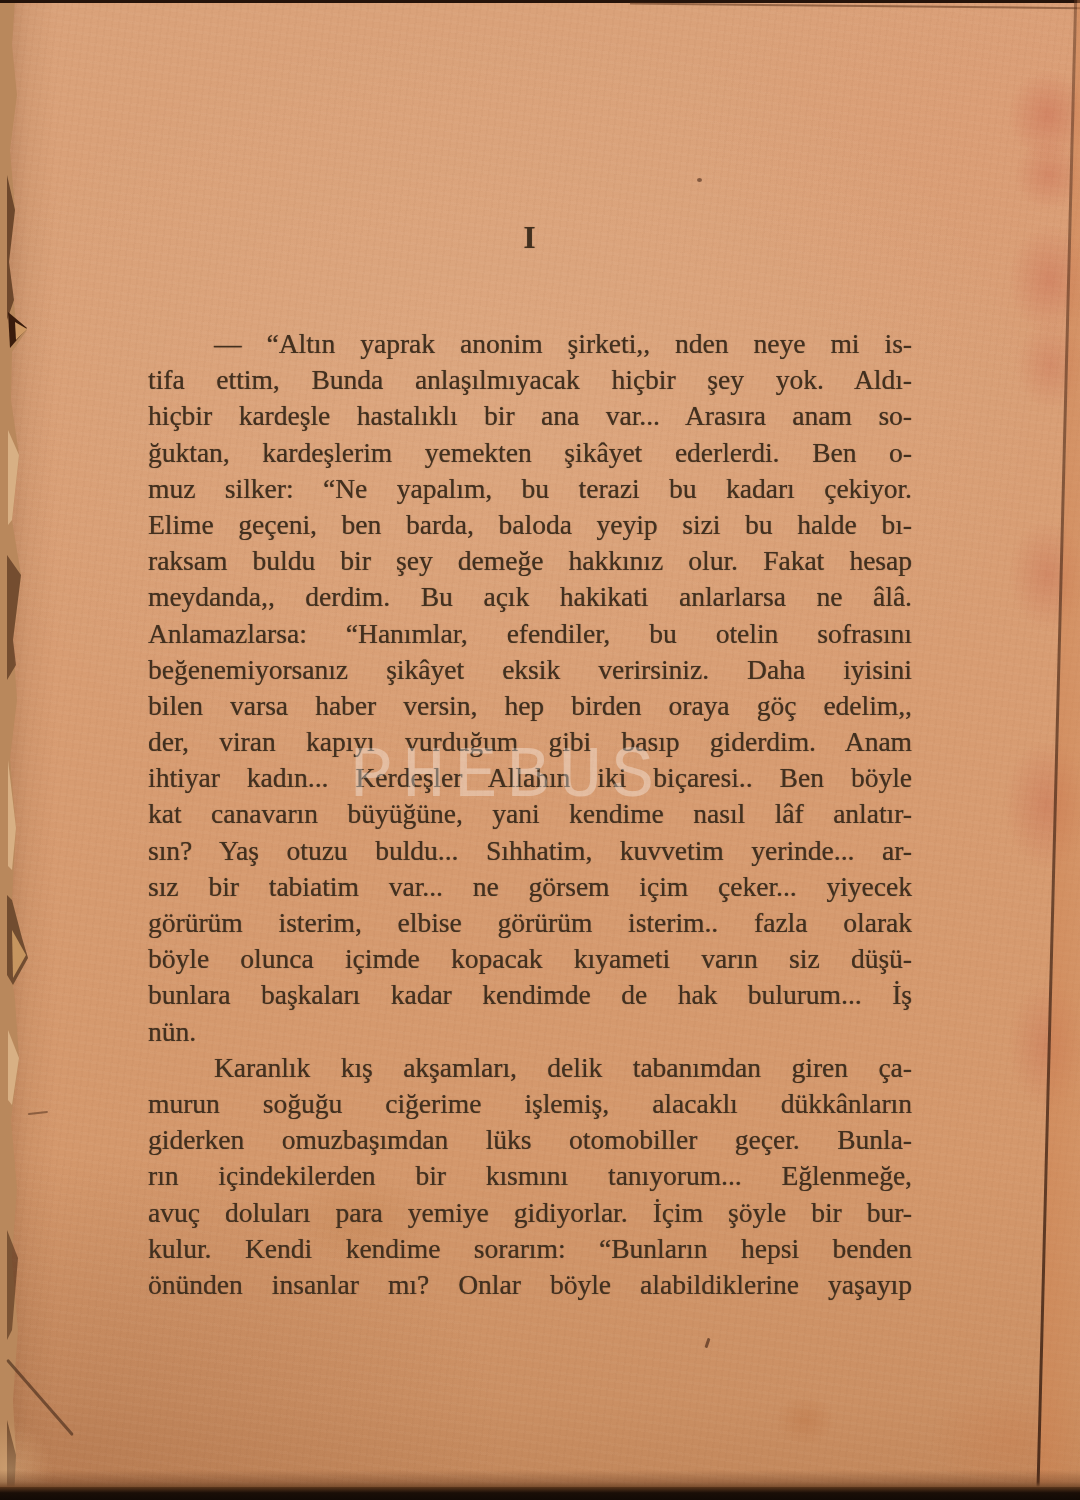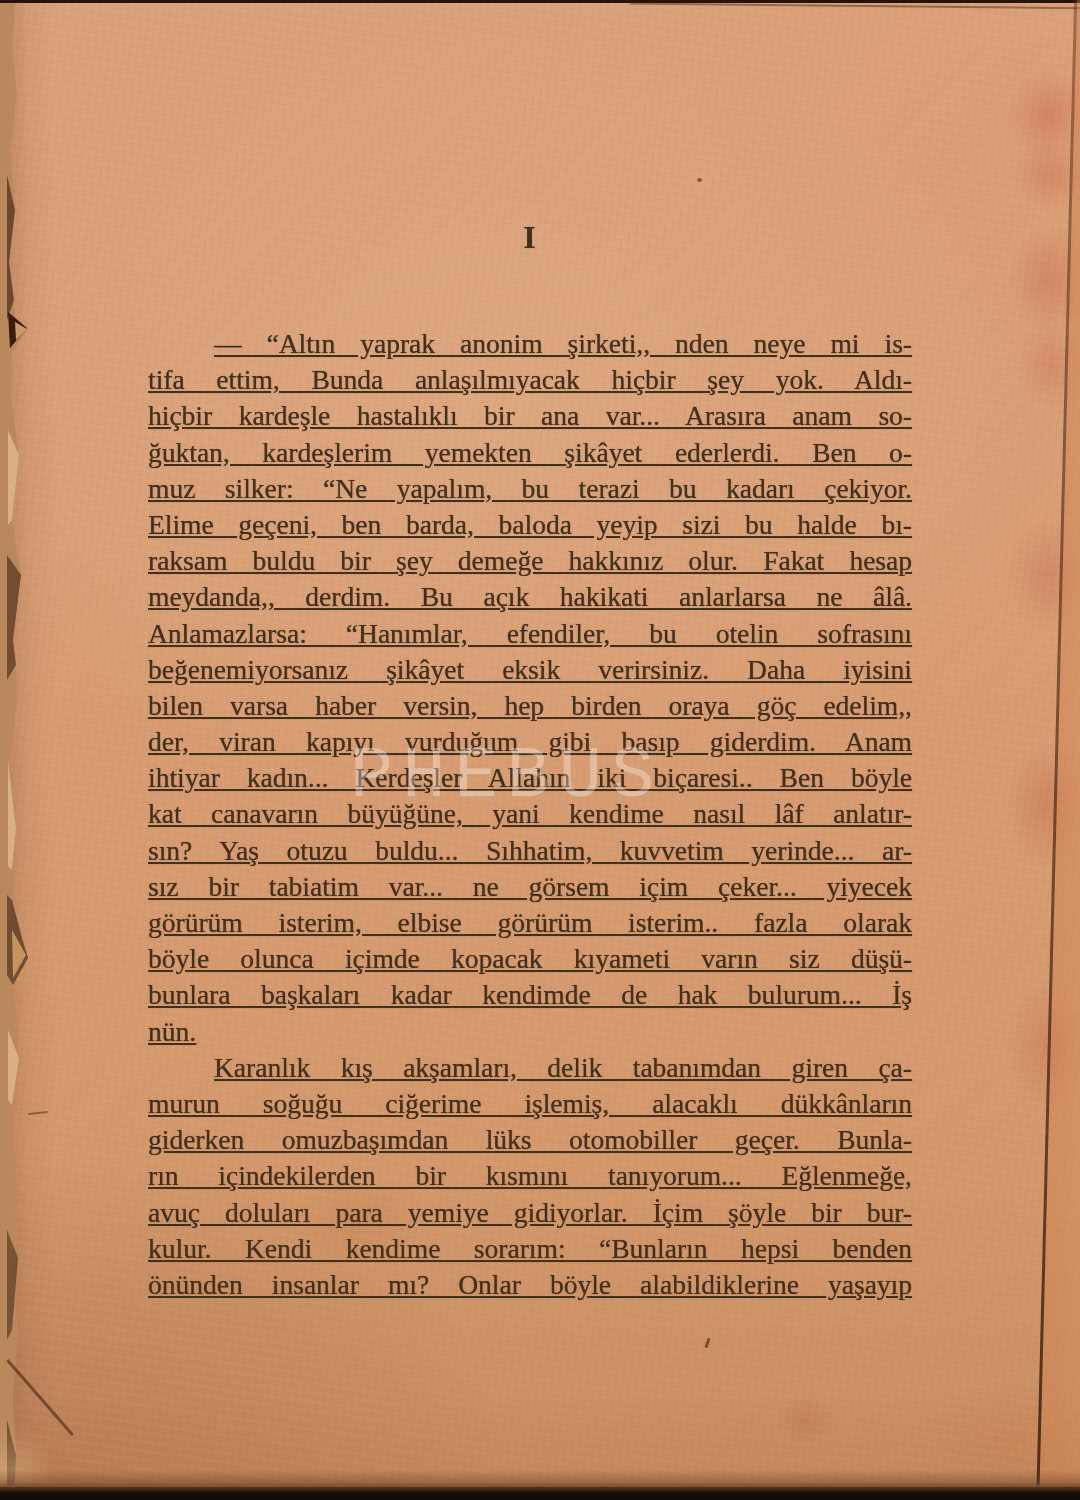--- a/index.html
+++ b/index.html
@@ -105,21 +105,21 @@
   <div class="stain st6"></div>
   <div class="stain st7"></div>
   <div class="stain st8"></div>
   <div class="stain st9"></div>
   <div class="stain st10"></div>
   <div class="speck1"></div>
   <div class="speck2"></div>
   <div class="speck3"></div>
 
   <div class="chapter-numeral" style="color: rgb(66, 48, 31);">I</div>
-  <div class="page-text" style="color: rgb(66, 48, 31); text-decoration: underline;">
+  <div class="page-text" style="color: rgb(66, 48, 31);">
       <div class="line indent">— “Altın yaprak anonim şirketi,, nden neye mi is-</div>
       <div class="line">tifa ettim, Bunda anlaşılmıyacak hiçbir şey yok. Aldı-</div>
       <div class="line">hiçbir kardeşle hastalıklı bir ana var... Arasıra anam so-</div>
       <div class="line">ğuktan, kardeşlerim yemekten şikâyet ederlerdi. Ben o-</div>
       <div class="line">muz silker: “Ne yapalım, bu terazi bu kadarı çekiyor.</div>
       <div class="line">Elime geçeni, ben barda, baloda yeyip sizi bu halde bı-</div>
       <div class="line">raksam buldu bir şey demeğe hakkınız olur. Fakat hesap</div>
       <div class="line">meydanda,, derdim. Bu açık hakikati anlarlarsa ne âlâ.</div>
       <div class="line">Anlamazlarsa: “Hanımlar, efendiler, bu otelin sofrasını</div>
       <div class="line">beğenemiyorsanız şikâyet eksik verirsiniz. Daha iyisini</div>

